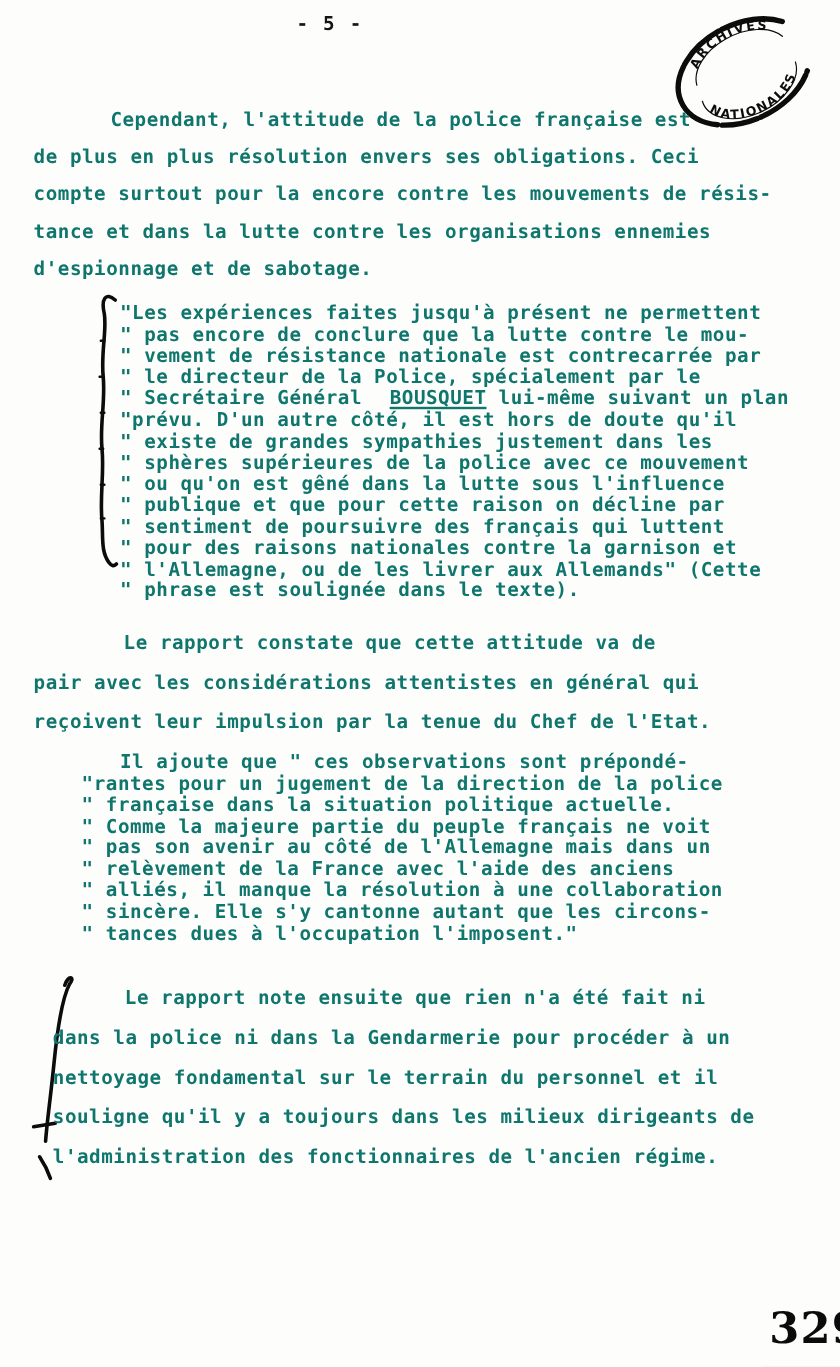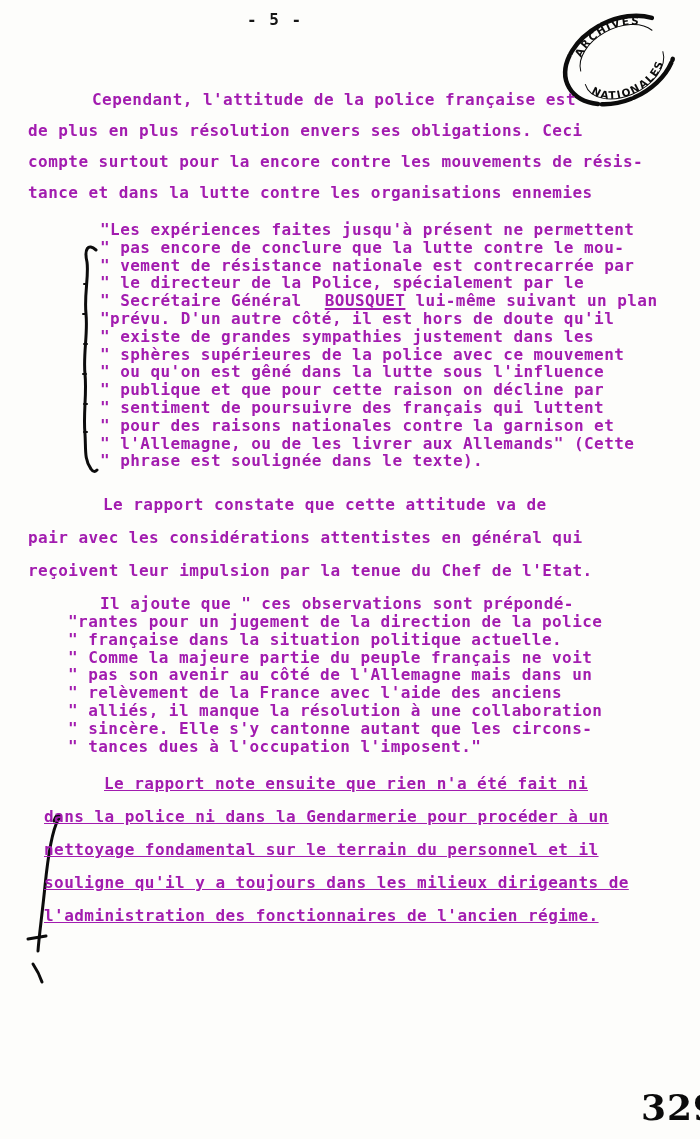--- a/index.html
+++ b/index.html
@@ -4,34 +4,34 @@
 <style>
   html,body{margin:0;padding:0;background:#e8e8e6;}
   .page{
     position:relative;width:700px;height:1139px;margin:0 auto;
     background:#fdfdfb;overflow:hidden;
     font-family:"DejaVu Sans Mono", monospace;
   }
   
   .text-col{
     position:absolute;left:28px;top:84px;width:640px;
-    color:#a21caf;font-weight:700;font-size:16px;letter-spacing:.45px;
+    color:#0f766e;font-weight:700;font-size:16px;letter-spacing:.45px;
     filter:blur(.25px);
   }
   .line{white-space:pre;}
   .para{margin:0;}
   .p1{line-height:31px;}
   .p1 .line:first-child{padding-left:64px;}
   .q{line-height:17.8px;}
   .q1{margin-left:72px;margin-top:13px;}
   .p2{margin-top:18px;line-height:33px;}
   .p2 .line:first-child{padding-left:75px;}
   .q2{margin-left:40px;margin-top:8px;}
   .q2 .line:first-child{padding-left:32px;}
-  .p3{margin-top:12px;margin-left:16px;line-height:33px;text-decoration:underline;}
+  .p3{margin-top:29px;margin-left:16px;line-height:33px;}
   .p3 .line:first-child{padding-left:60px;}
   .text-col u{text-decoration:underline;text-underline-offset:2px;text-decoration-thickness:2px;padding-left:13px;}
   
   .header-num{
     position:absolute;left:247px;top:10px;
     font-weight:700;font-size:16px;letter-spacing:1.5px;color:#151515;
     filter:blur(.25px);
   }
   
   .folio{
@@ -81,20 +81,21 @@
     <path d="M4,129 L22,126" stroke-width="3"></path>
     <path d="M9,154 C13,160 16,166 18,172" stroke-width="3"></path>
   </svg>
 
   <div class="text-col">
     <div class="para p1 body">
         <div class="line">Cependant, l'attitude de la police française est</div>
         <div class="line">de plus en plus résolution envers ses obligations. Ceci</div>
         <div class="line">compte surtout pour la encore contre les mouvements de résis-</div>
         <div class="line">tance et dans la lutte contre les organisations ennemies</div>
+        <div class="line">d'espionnage et de sabotage.</div>
       </div>
     <div class="para q1 q">
         <div class="line">"Les expériences faites jusqu'à présent ne permettent</div>
         <div class="line">" pas encore de conclure que la lutte contre le mou-</div>
         <div class="line">" vement de résistance nationale est contrecarrée par</div>
         <div class="line">" le directeur de la Police, spécialement par le</div>
         <div class="line">" Secrétaire Général <u>BOUSQUET</u> lui-même suivant un plan</div>
         <div class="line">"prévu. D'un autre côté, il est hors de doute qu'il</div>
         <div class="line">" existe de grandes sympathies justement dans les</div>
         <div class="line">" sphères supérieures de la police avec ce mouvement</div>

